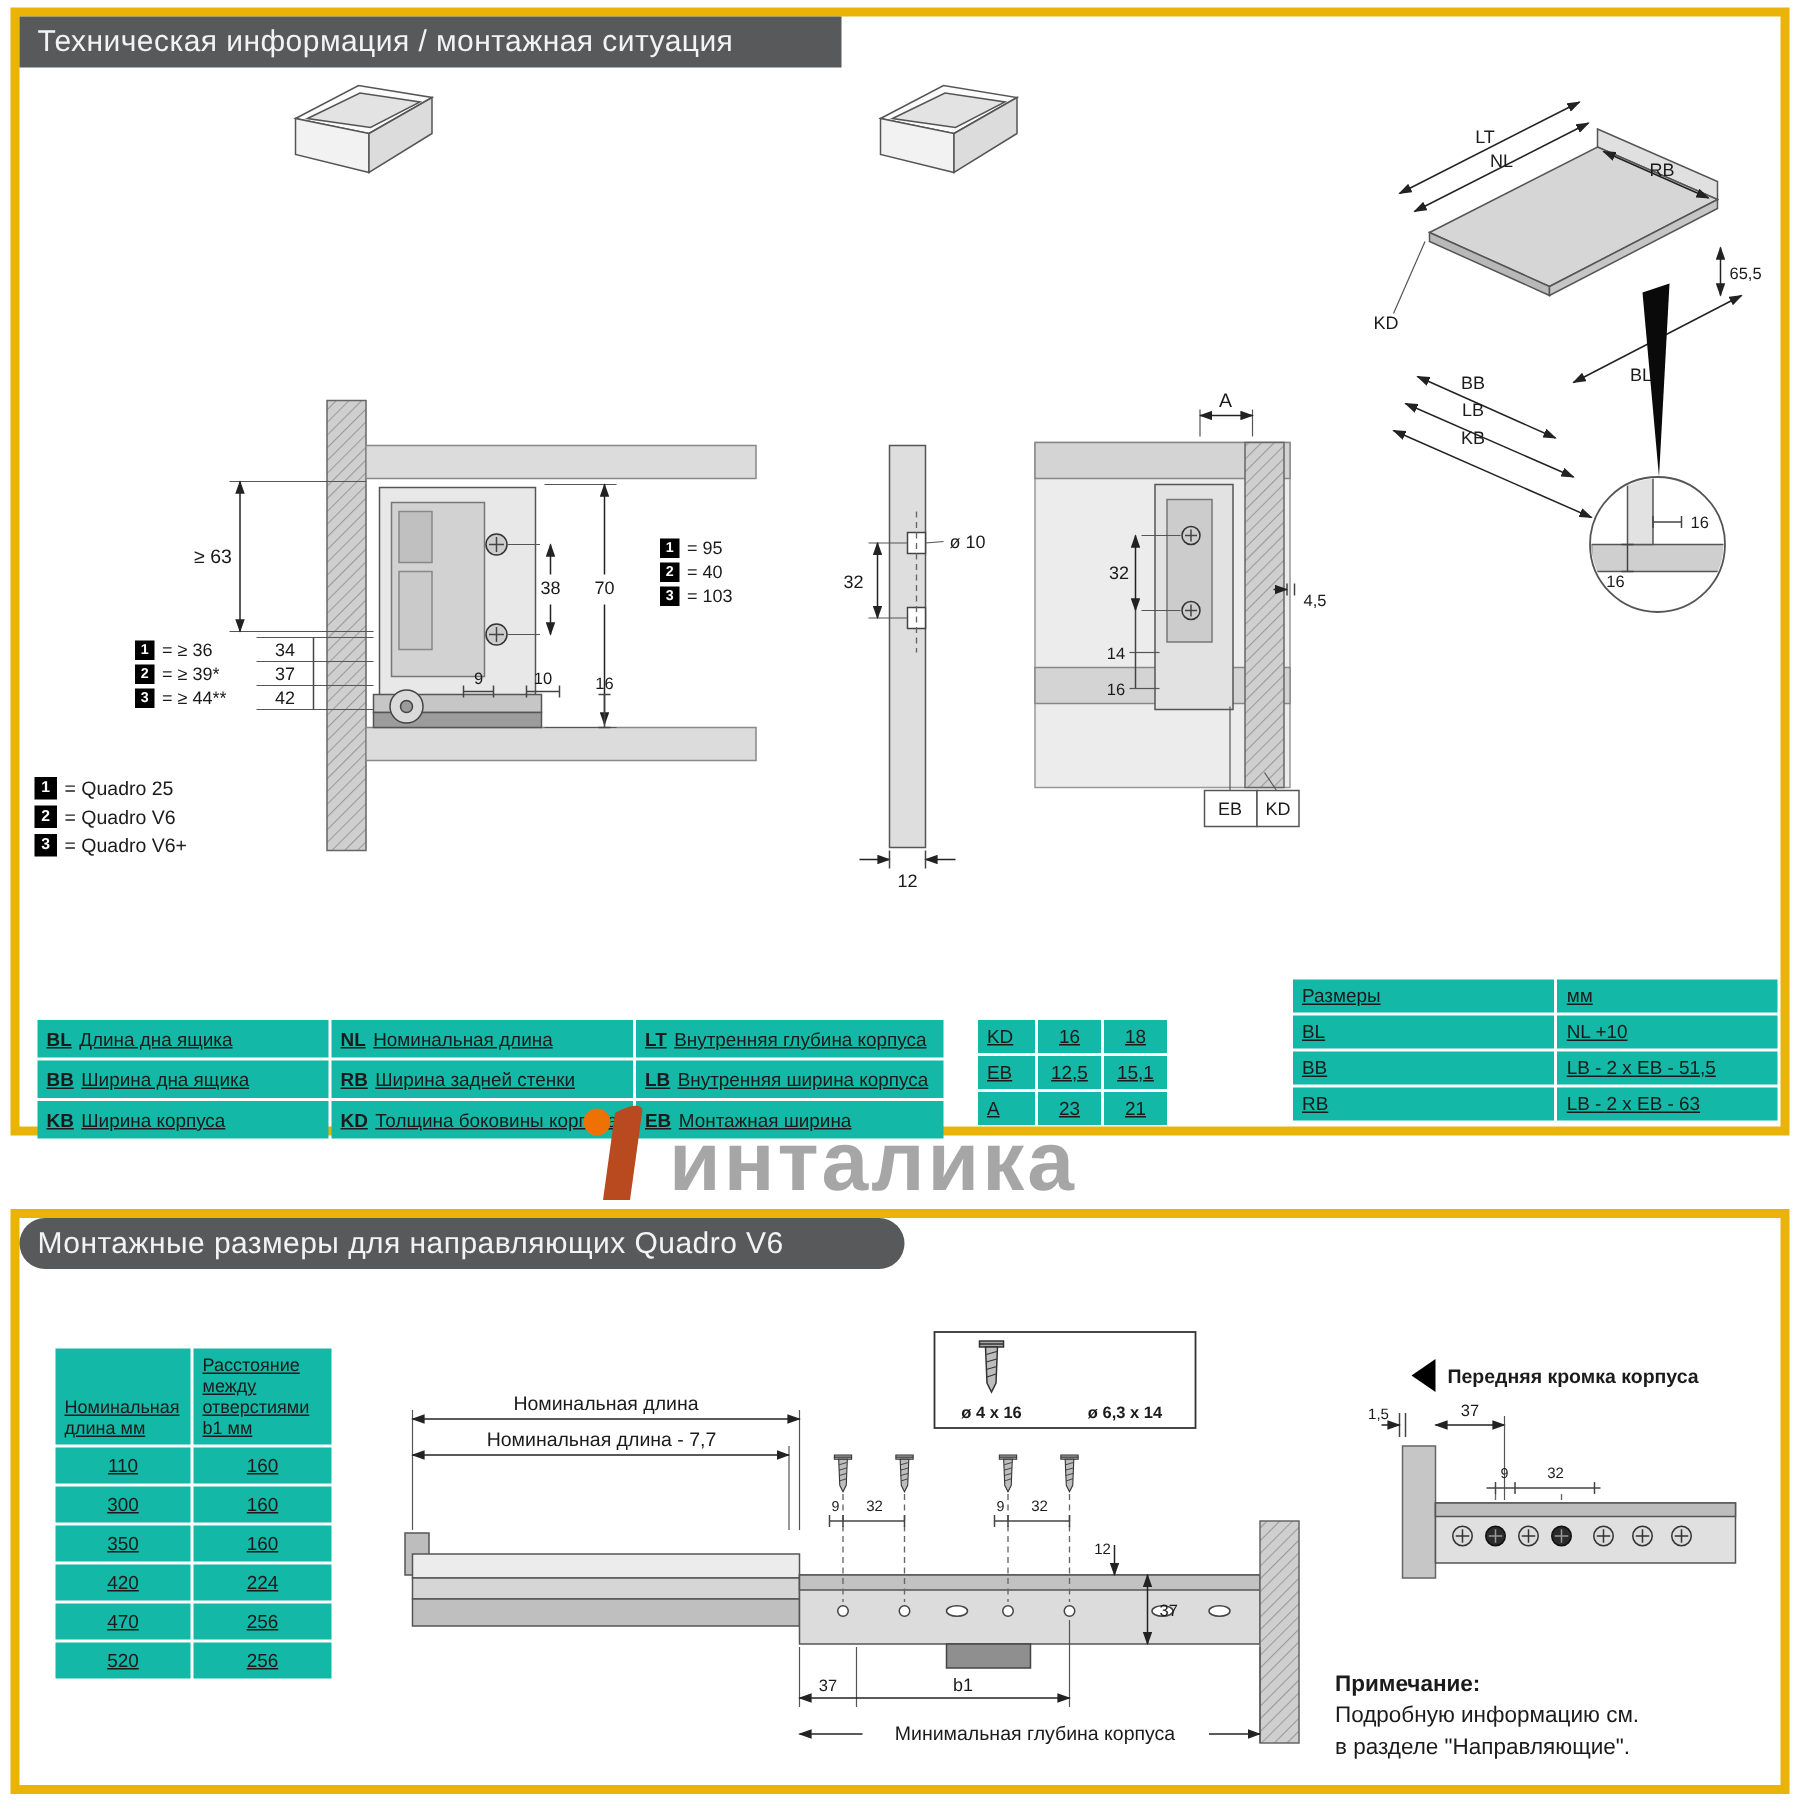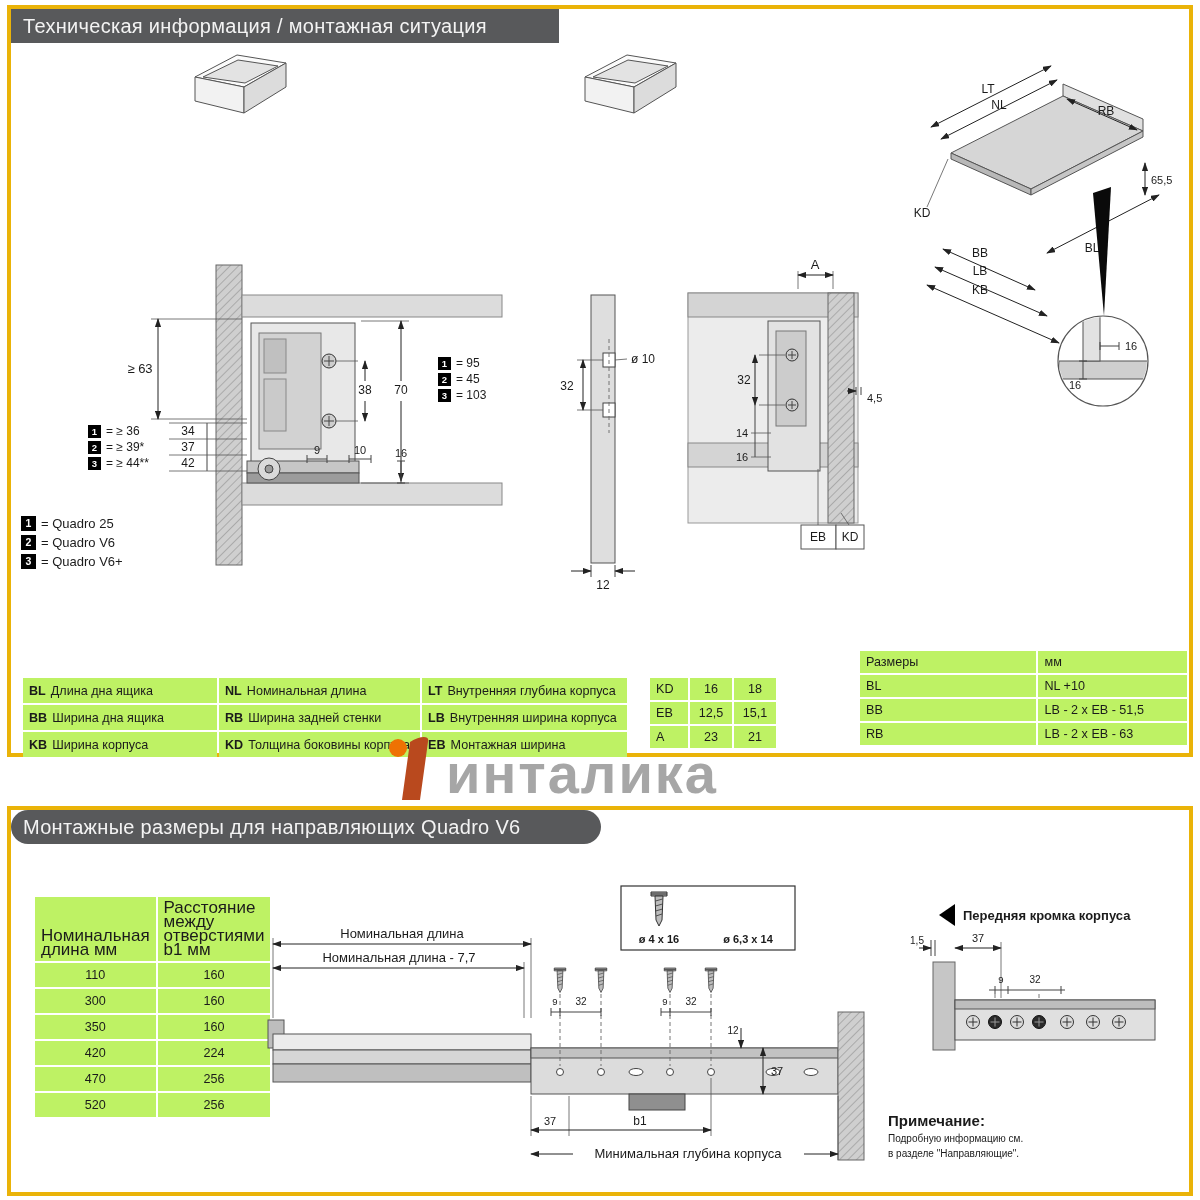--- a/index.html
+++ b/index.html
@@ -1,48 +1,48 @@
 <!DOCTYPE html>
 <html><head>
 <meta charset="utf-8">
 <style>
   * { margin:0; padding:0; box-sizing:border-box; }
   html,body { width:1200px; height:1200px; background:#fff; font-family:"Liberation Sans",sans-serif; color:#1b1b1b; position:relative; overflow:hidden; }
   .abs { position:absolute; }
-  .panel { position:absolute; background:#fff; border:4px solid #eab308; }
+  .panel { position:absolute; background:#fff; border:6px solid #eab308; }
   #panel-top { left:7px; top:5px; width:1186px; height:752px; }
   #panel-bottom { left:7px; top:806px; width:1186px; height:390px; }
   .hdr { height:34px; background:#58595b; color:#f3f3f3; font-size:20px; line-height:34px; padding:0 40px 0 12px; display:inline-block; letter-spacing:.3px; }
   #hdr1 { width:548px; } #hdr2 { width:590px;border-radius:17px; }
 
   
   table { border-collapse:separate; border-spacing:2px; }
-  td, th { background:#bef264; font-size:12.6px; padding:4px 6px; vertical-align:middle; text-align:left; font-weight:normal; }
+  td, th { background:#14b8a6; font-size:12.6px; padding:4px 6px; vertical-align:middle; text-align:left; font-weight:normal;text-decoration:underline; }
   .gloss td { height:25px; } .gloss b { font-weight:bold; margin-right:5px; }
   .kdt .c1 { width:38px; } .kdt .c2 { width:42px; text-align:center; }
   .szt .c1 { width:178px; } .szt .c2 { width:150px; }
-  .lent th { font-size:17px; line-height:14px; }
+  .lent th { font-size:12px; line-height:14px; }
   .lent td { width:90px; height:24px; text-align:center; }
   .lent .c2 { width:92px; }
 
   
   .mrow { display:flex; align-items:center; height:16px; font-size:12px; white-space:nowrap; }
   .blk { flex:0 0 13px; width:13px; height:13px; background:#000; color:#fff; font-size:9.5px; font-weight:bold; text-align:center; line-height:13px; margin-right:5px; }
   .legend .mrow { height:19px; font-size:13px; }
   .legend .blk { flex-basis:15px; width:15px; height:15px; line-height:15px; font-size:10.5px; }
   .fnote { font-size:13px; line-height:17px; white-space:nowrap; }
   .fsym { display:inline-block; width:20px; }
 
   
   .wm { position:absolute; left:388px; top:736px; display:flex; align-items:flex-end; gap:12px; z-index:9; }
   .wm-text { font-size:56px; font-weight:bold; color:#a6a6a6; letter-spacing:2px; line-height:.92; }
 
   
   .note-title { font-weight:bold; font-size:15px; }
-  .note-line { font-size:10px; margin-top:4px; }
+  .note-line { font-size:15px; margin-top:4px; }
 
   
   svg text { font-family:"Liberation Sans",sans-serif; font-size:12px; fill:#1b1b1b; }
   .mid { text-anchor:middle; }
   .t13 { font-size:13px; } .t12 { font-size:12px; } .t11 { font-size:11px; } .t10 { font-size:10px; } .t9 { font-size:9.5px; }
   .bold { font-weight:bold; }
   .dim { stroke:#222; stroke-width:1; fill:none; }
   .ext { stroke:#555; stroke-width:.8; fill:none; }
   .thin { stroke:#444; stroke-width:1; fill:none; }
   .dash { stroke:#666; stroke-width:.9; stroke-dasharray:4 3; fill:none; }
@@ -265,21 +265,21 @@
   </div>
 
   
   <div class="abs" style="left:427px;top:346px">
     <div class="mrow">
         <span class="blk">1</span>
         <span>= 95</span>
       </div>
     <div class="mrow">
         <span class="blk">2</span>
-        <span>= 45</span>
+        <span>= 40</span>
       </div>
     <div class="mrow">
         <span class="blk">3</span>
         <span>= 103</span>
       </div>
   </div>
 
   
   <div class="abs legend" style="left:10px;top:505px">
     <div class="mrow">

